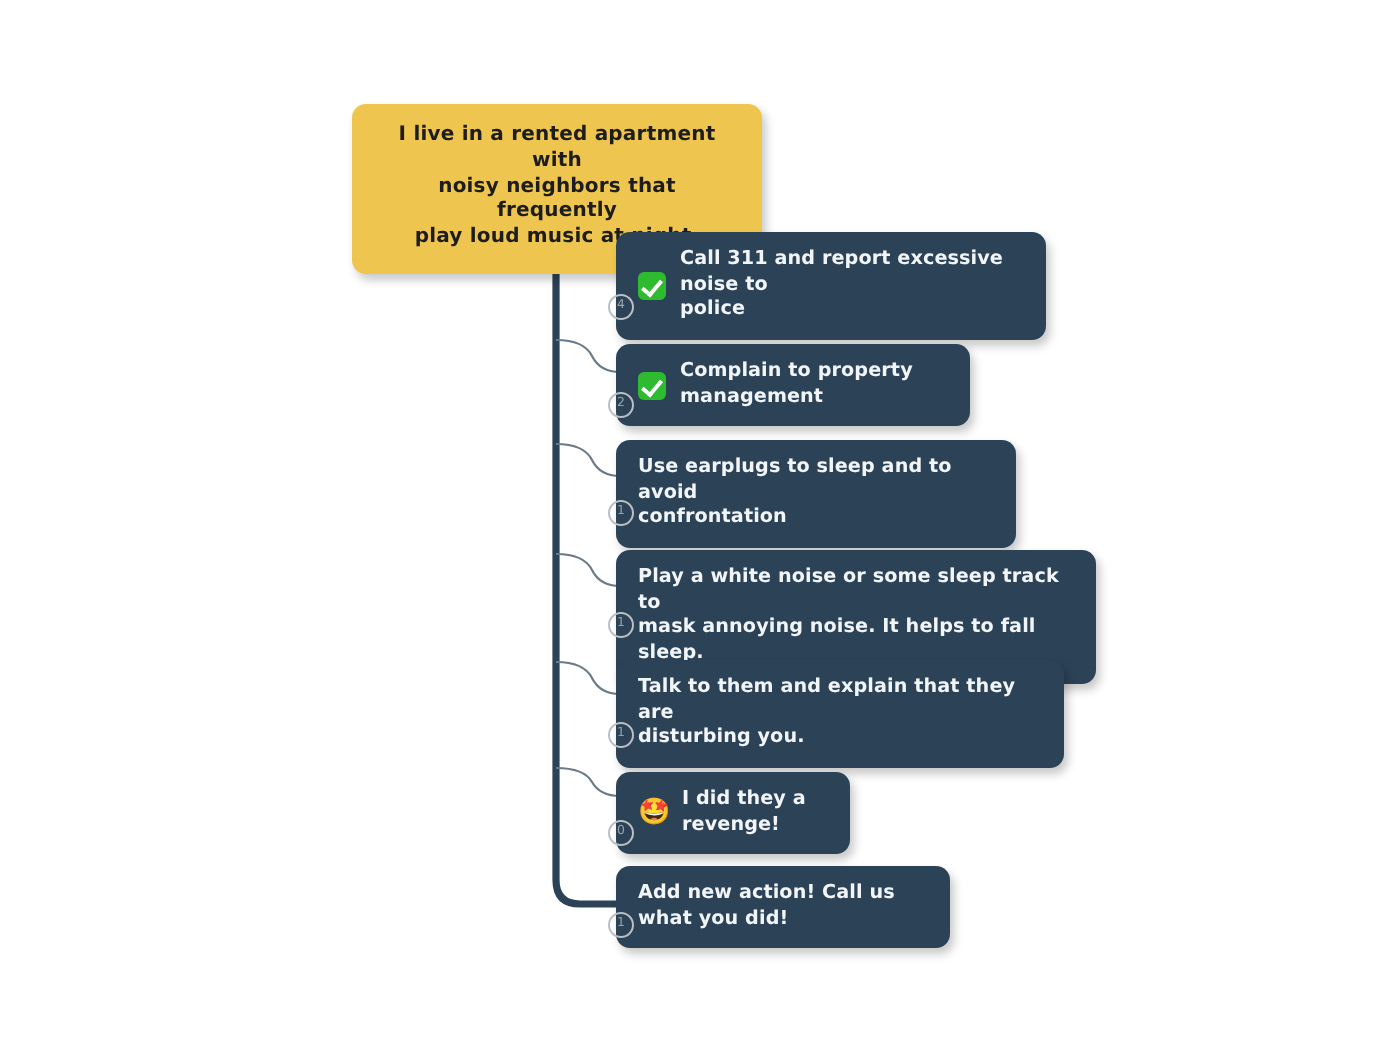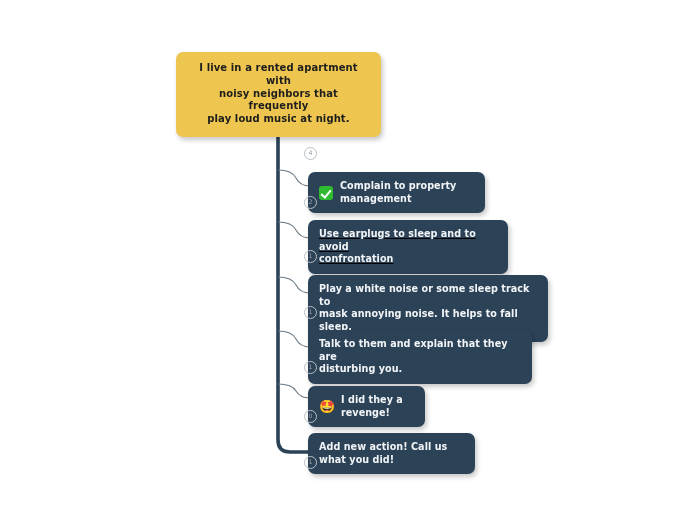--- a/index.html
+++ b/index.html
@@ -133,29 +133,34 @@
     <path d="M278,331 Q292,331 296,339 Q300,347 310,347" fill="none" stroke="#6b7a86" stroke-width="1.1"></path>
     <path d="M278,384 Q292,384 296,391 Q300,398 310,398" fill="none" stroke="#6b7a86" stroke-width="1.1"></path>
   </svg>
 
   <div class="root-node">
     <div class="root-text">I live in a rented apartment with
 noisy neighbors that frequently
 play loud music at night.</div>
   </div>
 
+  <div class="child-node" style="left:308px; top:116px; width:215px;">
+    <span class="icon-check"></span>
+    <span class="child-text">Call 311 and report excessive noise to
+police</span>
+  </div>
   <div class="count-badge" style="left:304px; top:147px;">4</div>
 
   <div class="child-node" style="left:308px; top:172px; width:177px;">
     <span class="icon-check"></span>
     <span class="child-text">Complain to property management</span>
   </div>
   <div class="count-badge" style="left:304px; top:196px;">2</div>
 
-  <div class="child-node" style="left:308px; top:220px; width:200px;text-decoration:underline;">
+  <div class="child-node" style="left:308px; top:220px; width:200px;">
     <span class="child-text">Use earplugs to sleep and to avoid
 confrontation</span>
   </div>
   <div class="count-badge" style="left:304px; top:250px;">1</div>
 
   <div class="child-node" style="left:308px; top:275px; width:240px;">
     <span class="child-text">Play a white noise or some sleep track to
 mask annoying noise. It helps to fall sleep.</span>
   </div>
   <div class="count-badge" style="left:304px; top:306px;">1</div>

